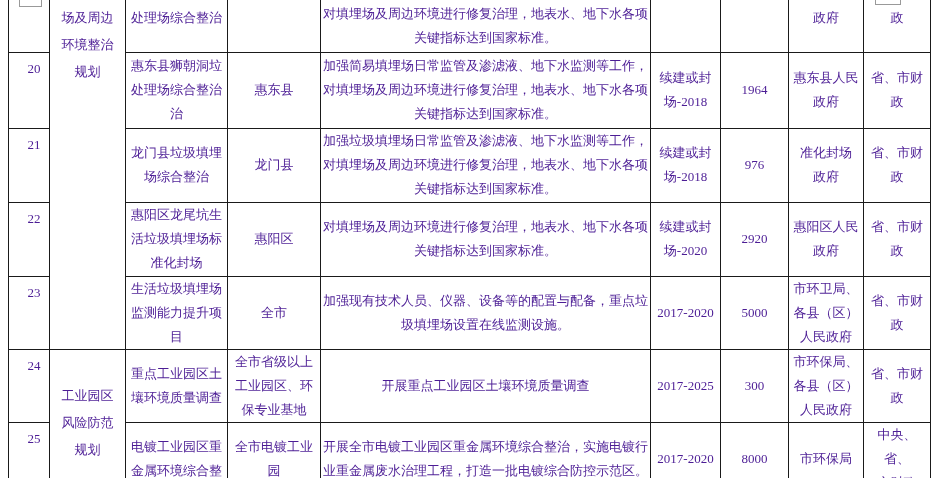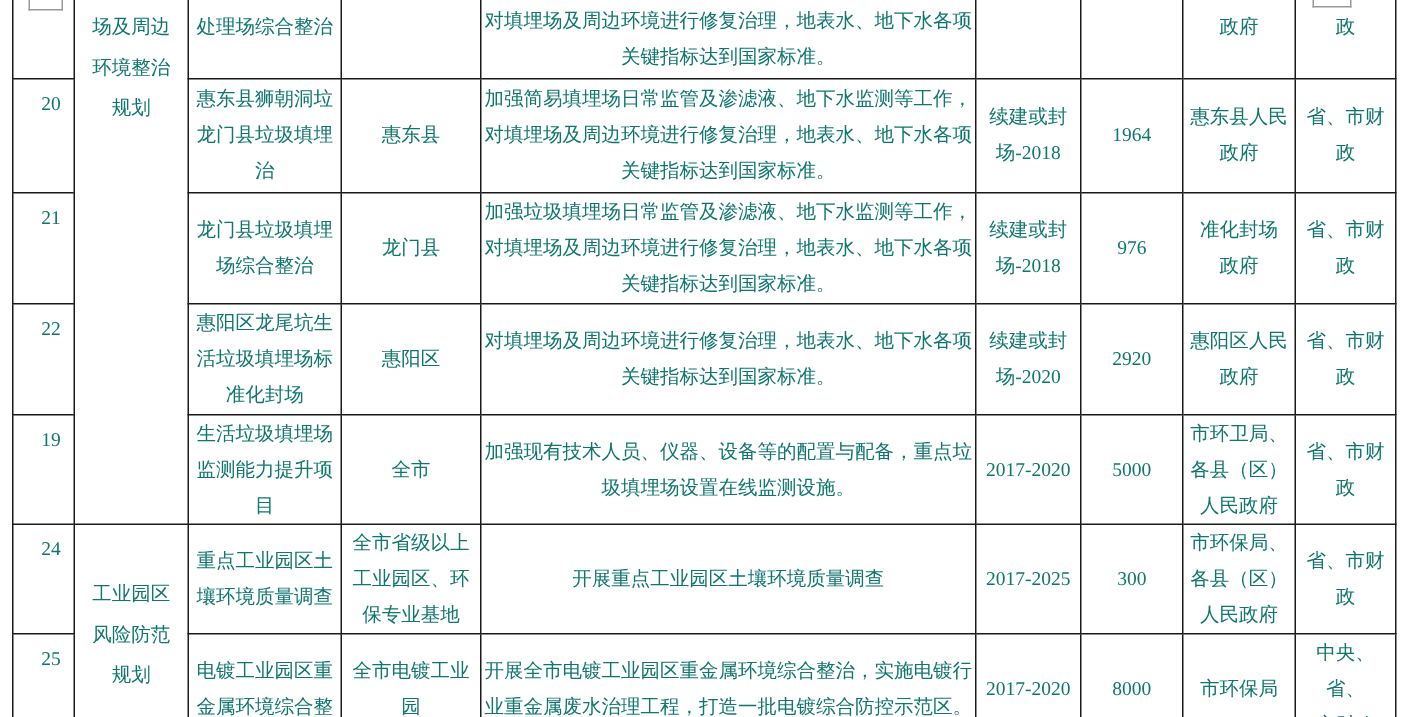--- a/index.html
+++ b/index.html
@@ -37,21 +37,21 @@
   }
   td {
     border: 1px solid #1a1a1a;
     text-align: center;
     vertical-align: middle;
     font-size: 13px;
     line-height: 24px;
     padding: 0 2px;
     white-space: pre-line;
     overflow: hidden;
-    color: #0f766e;
+    color: #4c1d95;
   }
   tr.h0 td { border-top: none; }
   tr.h0 { height: 52px; }
   tr.h1 { height: 76px; }
   tr.h2 { height: 74px; }
   tr.h3 { height: 74px; margin-left: 48px; }
   tr.h4 { height: 72px; }
   tr.h5 { height: 69px; }
   tr.h6 { height: 56px; }
 
@@ -95,21 +95,21 @@
 关键指标达到国家标准。</td>
         <td class="cont"></td>
         <td class="cont"></td>
         <td class="cont top6">政府</td>
         <td class="fund cont top6">政</td>
       </tr>
 
       <tr class="h1">
         <td class="num">20</td>
         <td>惠东县狮朝洞垃
-龙门县垃圾填埋
+处理场综合整治
 治</td>
         <td>惠东县</td>
         <td class="desc">加强简易填埋场日常监管及渗滤液、地下水监测等工作，
 对填埋场及周边环境进行修复治理，地表水、地下水各项
 关键指标达到国家标准。</td>
         <td>续建或封
 场-2018</td>
         <td>1964</td>
         <td>惠东县人民
 政府</td>
@@ -145,21 +145,21 @@
         <td>续建或封
 场-2020</td>
         <td>2920</td>
         <td>惠阳区人民
 政府</td>
         <td class="fund">省、市财
 政</td>
       </tr>
 
       <tr class="h4">
-        <td class="num">19</td>
+        <td class="num">23</td>
         <td>生活垃圾填埋场
 监测能力提升项
 目</td>
         <td>全市</td>
         <td class="desc">加强现有技术人员、仪器、设备等的配置与配备，重点垃
 圾填埋场设置在线监测设施。</td>
         <td>2017-2020</td>
         <td>5000</td>
         <td>市环卫局、
 各县（区）

